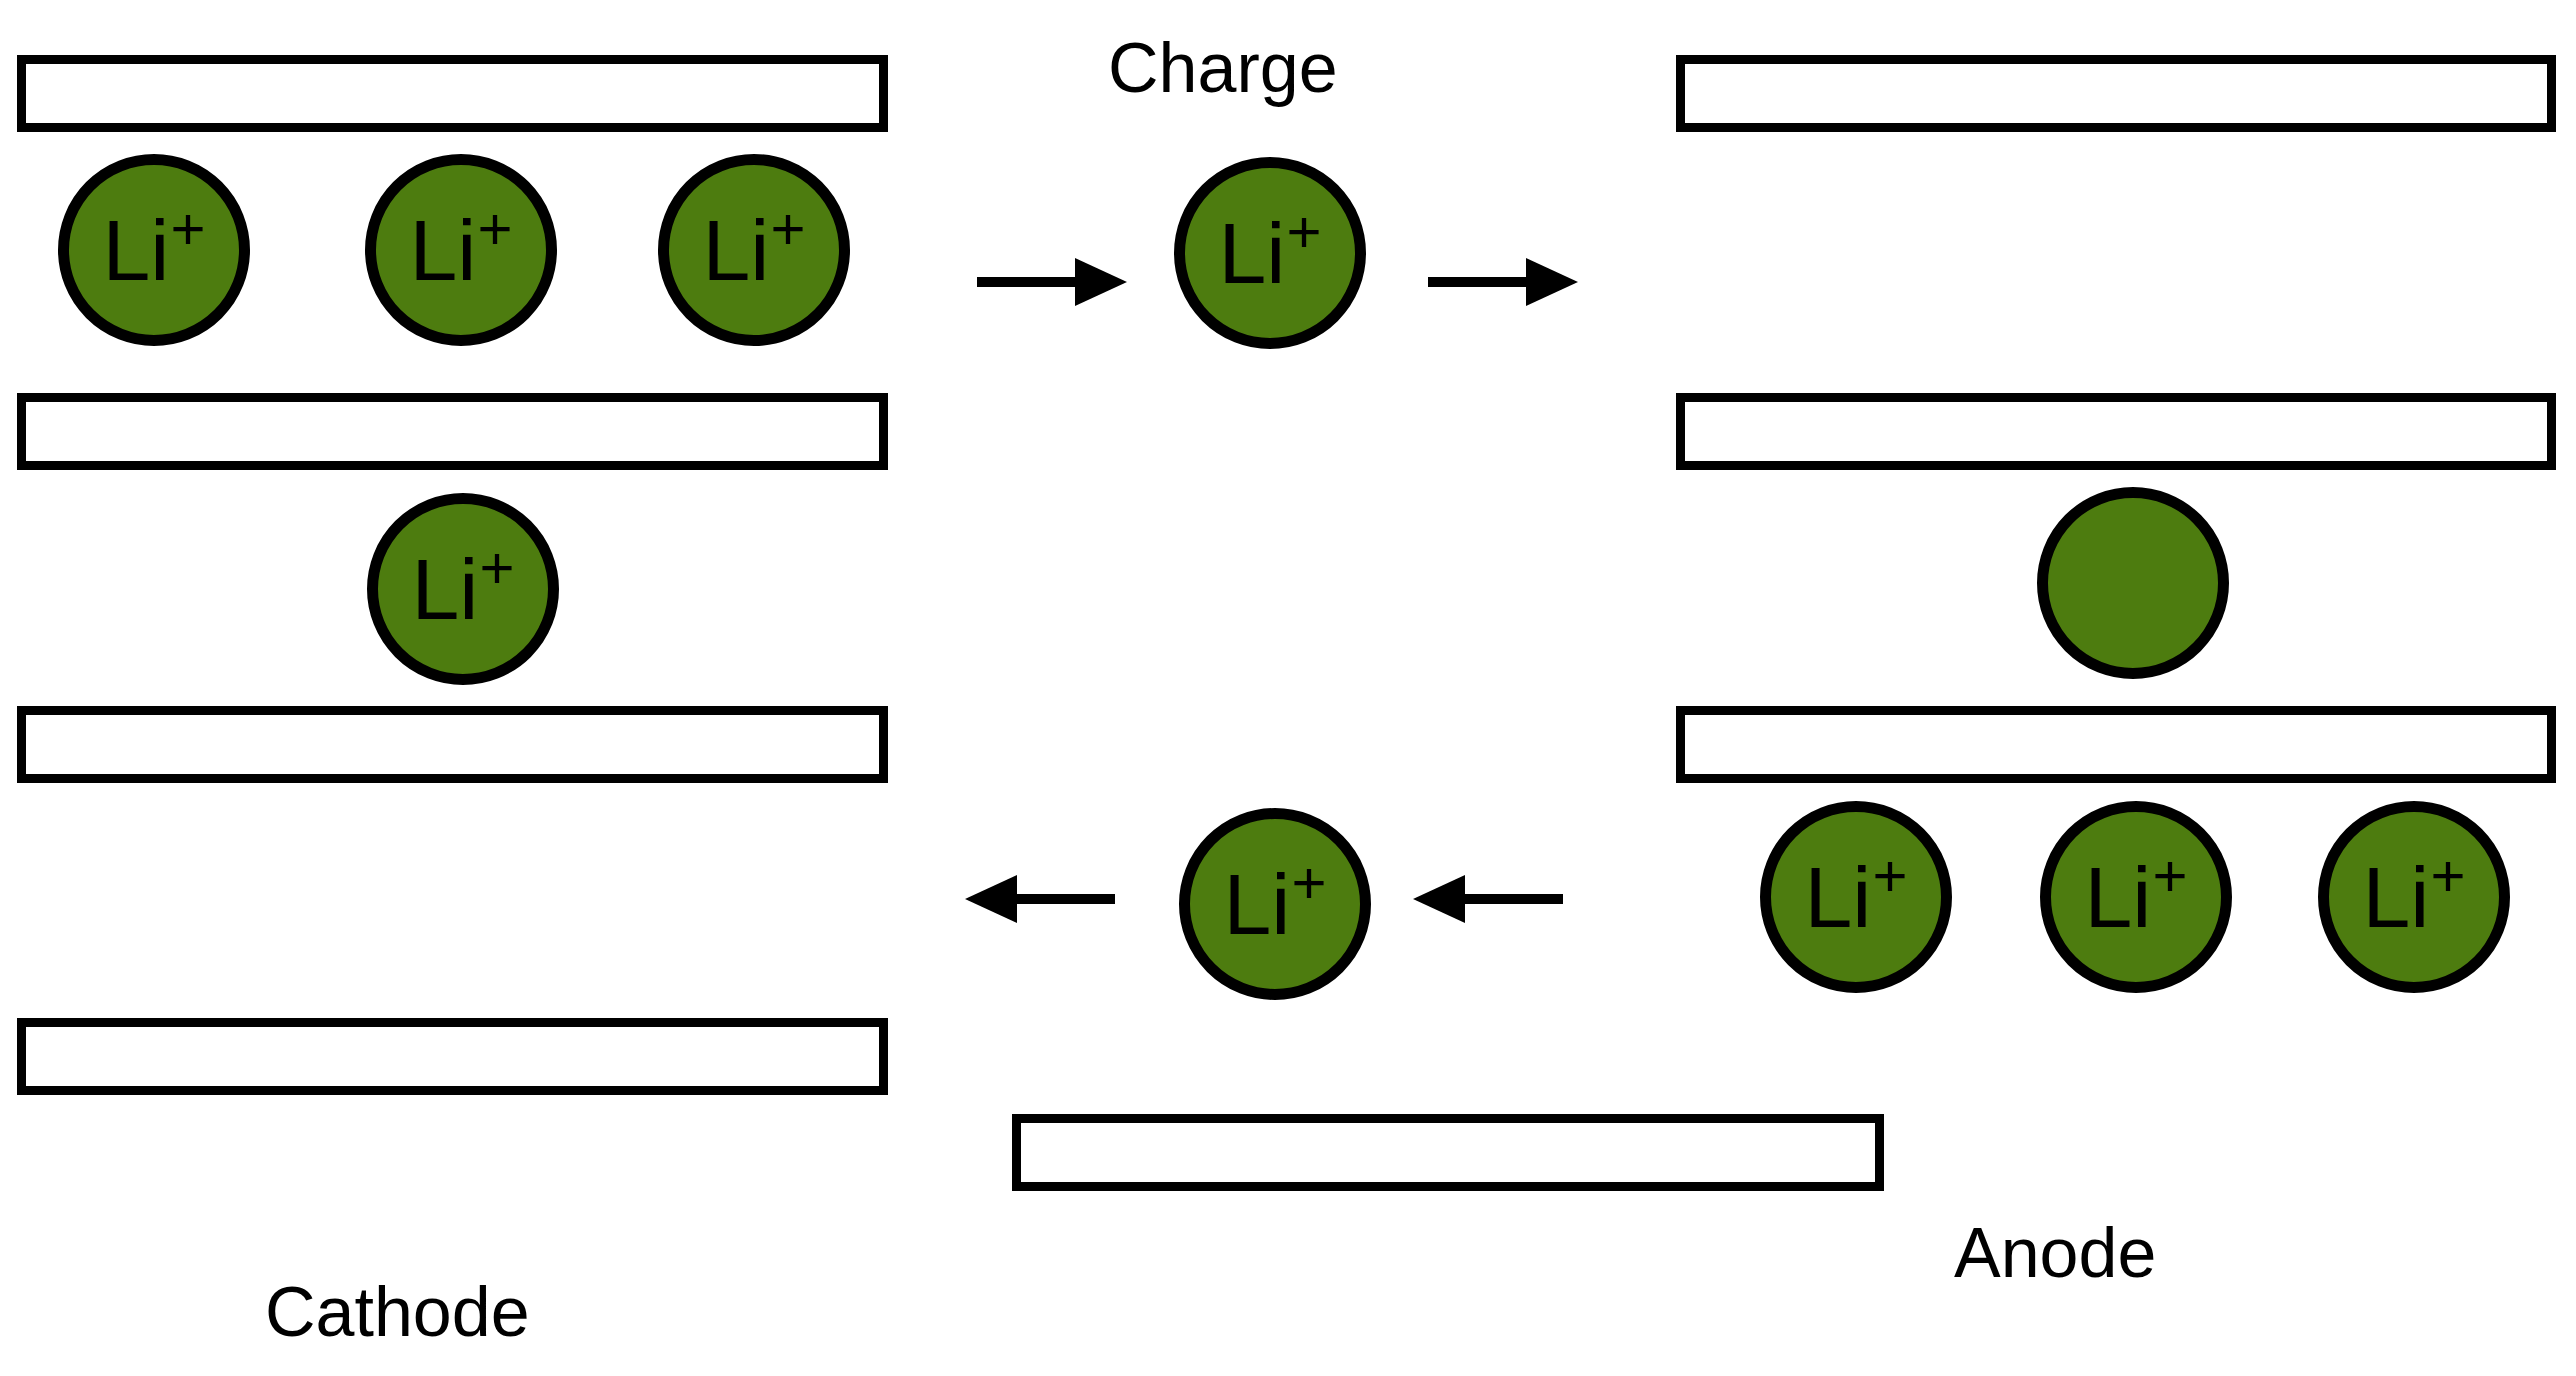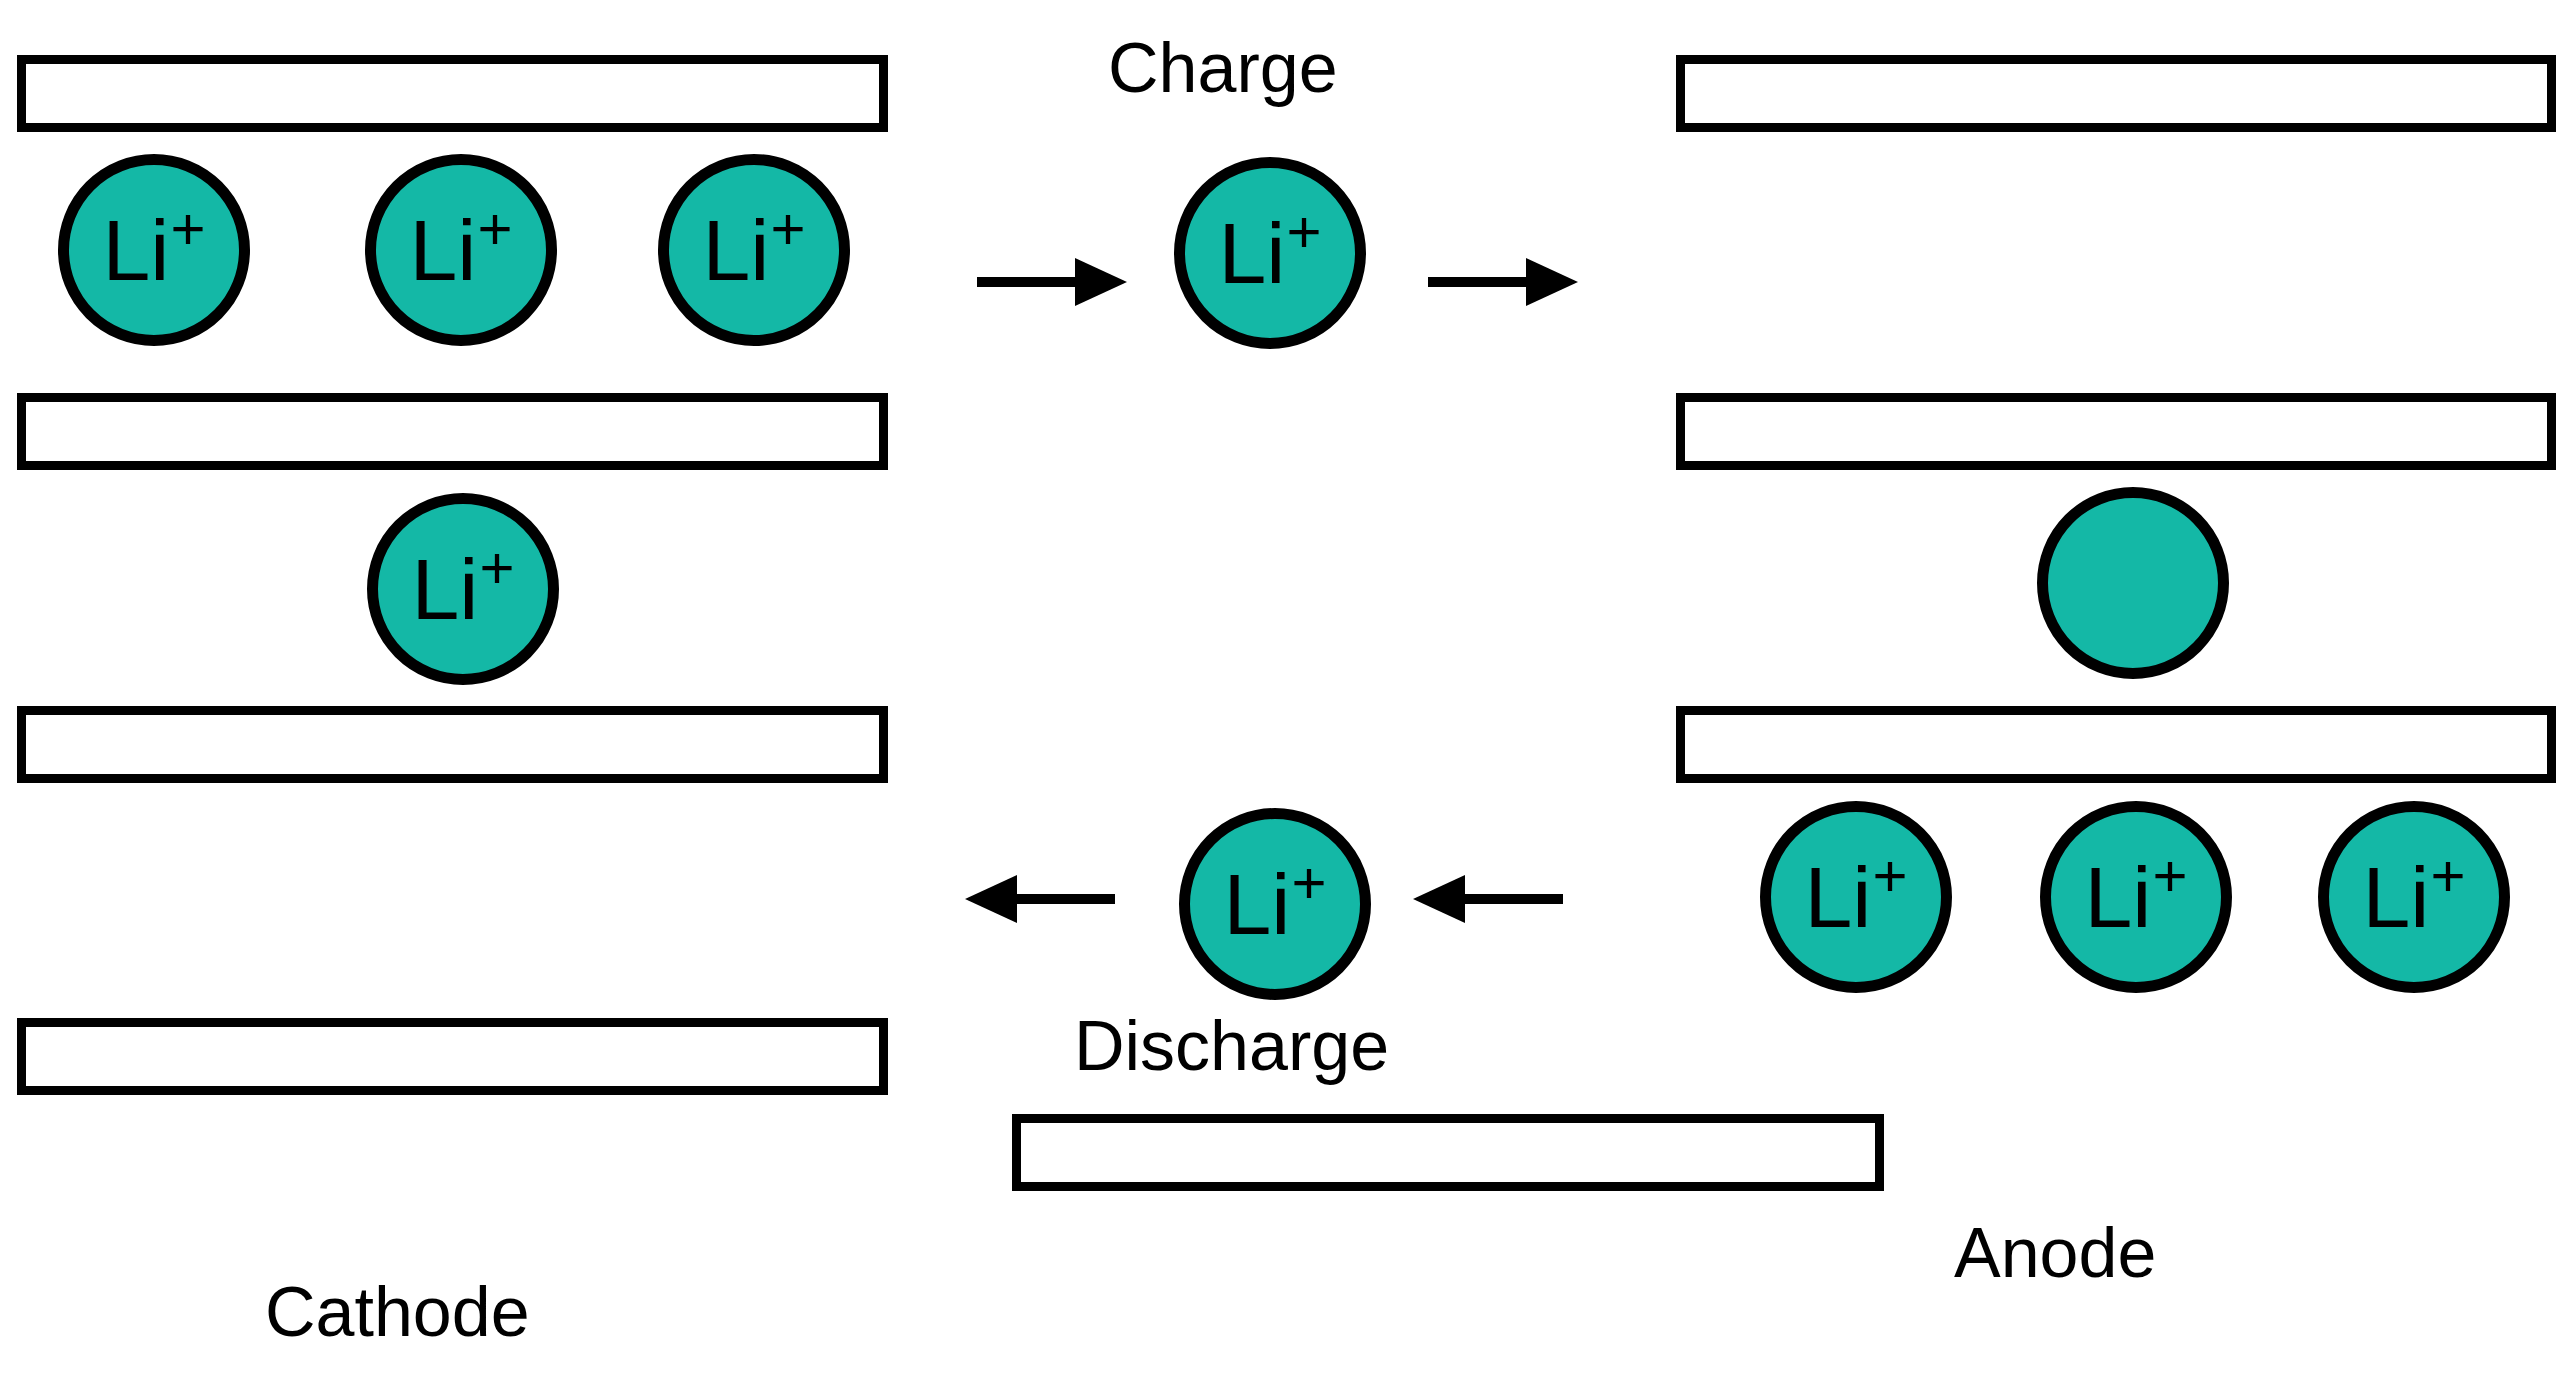--- a/index.html
+++ b/index.html
@@ -27,21 +27,21 @@
   .bar-left  { left: 17.3px;   width: 871px; }
   .bar-right { left: 1676px; width: 880px; }
   
   .ion {
     position: absolute;
     box-sizing: border-box;
     width: 192px;
     height: 192px;
     border: 11.5px solid #000000;
     border-radius: 50%;
-    background: #14b8a6;
+    background: #4d7c0f;
     display: flex;
     align-items: center;
     justify-content: center;
   }
   .ion-label {
     font-size: 86px;
     line-height: 1;
     white-space: nowrap;
     letter-spacing: 0;
   }
@@ -150,19 +150,18 @@
 
   <div class="ion" style="left:1179px; top:808px;">
     <span class="ion-label"><span>Li</span><span class="sup">+</span></span>
   </div>
 
   <div class="arrow" style="left:1413px; top:875px;">
     <div class="head-left"></div>
     <div class="shaft"></div>
   </div>
 
-  <div class="label" style="left:1074px; top:1011px;">Discharge</div>
 
   <div class="label" style="left:265px;  top:1277px;text-align:right;">Cathode</div>
   <div class="label" style="left:1954px; top:1218px;">Anode</div>
 
 </div>
 
 
 </body></html>

